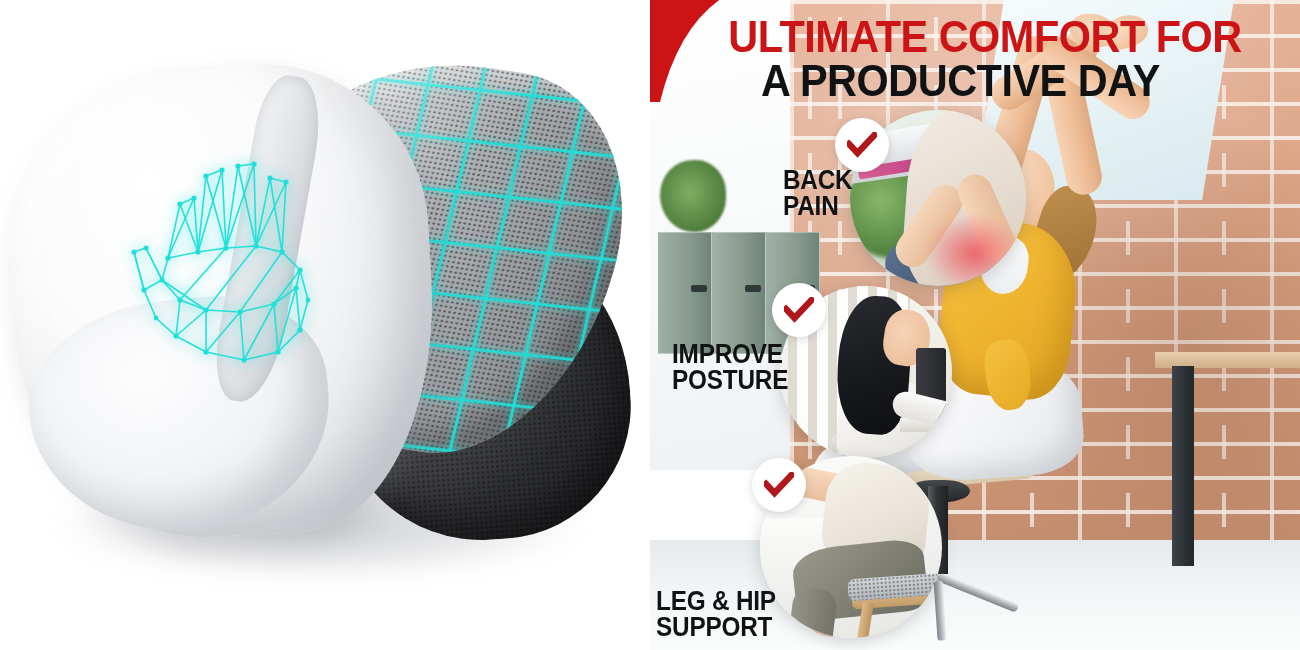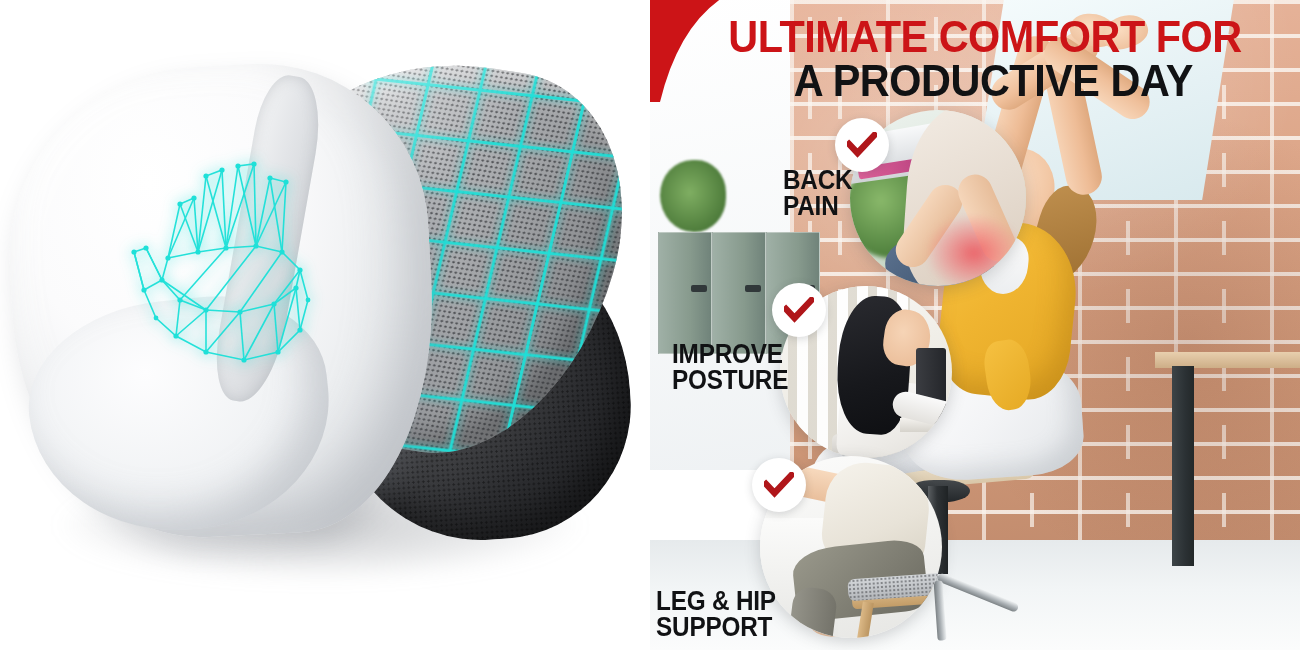--- a/index.html
+++ b/index.html
@@ -375,21 +375,21 @@
     left: -2px; top: -2px;
     width: 74px; height: 104px;
     overflow: hidden;
     z-index: 6;
   }
   .headline {
     position: absolute;
     left: 58px; top: 16px;
     width: 505px;
     z-index: 7;
-    text-align: right;
+    text-align: center;
     line-height: .92;
   }
   .headline .line1,
   .headline .line2 {
     display: block;
     font-family: "Liberation Sans Narrow", "Liberation Sans", sans-serif;
     font-weight: 700;
     font-size: 45px;
     letter-spacing: -0.5px;
     transform: scaleX(.92);

